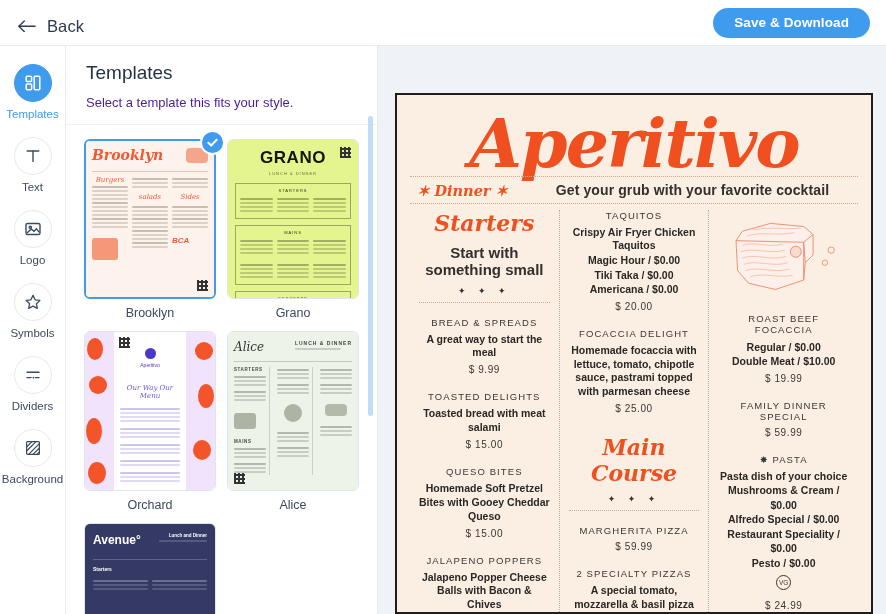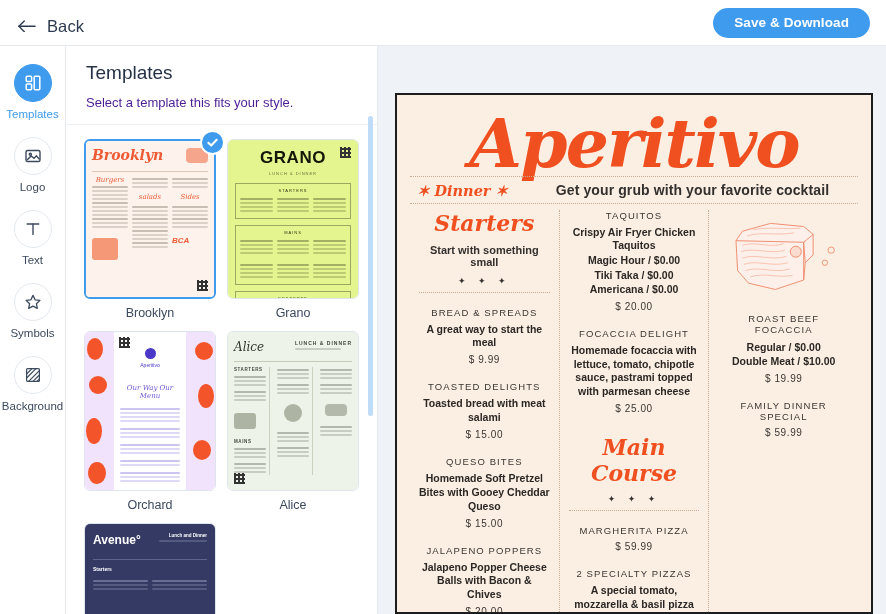--- a/index.html
+++ b/index.html
@@ -110,21 +110,21 @@
   .tagline { flex: 1; text-align: center; font-size: 14px; color: #33302e; font-weight: bold; letter-spacing: .1px; }
 
   .cols3 { flex: 1; display: flex; min-height: 0; padding-top: 6px; }
   .mcol { flex: 1; padding: 0 9px; text-align: center; position: relative; }
   .mcol + .mcol { border-left: 1.5px dotted #caa992; }
 
   .sect-title {
     font-family: "DejaVu Serif", serif; font-style: italic; font-weight: bold;
     color: #f04f20; font-size: 22px; margin-bottom: 8px;
   }
-  .sect-sub { font-size: 11px; color: #33302e; font-weight: bold; }
+  .sect-sub { font-size: 15px; color: #33302e; font-weight: bold; }
   .stars { font-size: 9px; color: #33302e; letter-spacing: 5px; margin: 8px 0 6px 0; }
   .sect-rule { border-top: 1.5px dotted #caa992; margin-bottom: 14px; }
 
   .item { margin-bottom: 16px; }
   .item-name { font-size: 9.5px; letter-spacing: 1.1px; color: #3a3633; margin-bottom: 5px; }
   .item-desc { font-size: 10.5px; color: #2b2724; font-weight: bold; line-height: 1.32; }
   .item-opt { font-size: 10.5px; color: #2b2724; font-weight: bold; line-height: 1.38; }
   .item-price { font-size: 10px; color: #3a3633; letter-spacing: .6px; margin-top: 4px; }
   .badge-c {
     width: 15px; height: 15px; border: 1px solid #3a3633; border-radius: 50%;
@@ -162,48 +162,59 @@
             <rect x="2.2" y="2.2" width="5.4" height="5.4" rx="1"></rect>
             <rect x="2.2" y="10" width="5.4" height="5.8" rx="1"></rect>
             <rect x="10.2" y="2.2" width="5.6" height="13.6" rx="1"></rect>
           </svg>
         </div>
         <div class="rail-lbl">Templates</div>
       </div>
 
       <div class="rail-item">
         <div class="rail-ico">
+          <svg width="18" height="18" viewBox="0 0 18 18" fill="none" stroke="currentColor" stroke-width="1.4" stroke-linecap="round">
+            <line x1="3.2" y1="4" x2="14.8" y2="4"></line>
+              <line x1="9" y1="4" x2="9" y2="14.4"></line>
+          </svg>
+        </div>
+        <div class="rail-lbl">Text</div>
+      </div>
+
+      <div class="rail-item">
+        <div class="rail-ico">
           <svg width="18" height="18" viewBox="0 0 18 18" fill="none" stroke="currentColor" stroke-width="1.4">
             <rect x="2" y="3.5" width="14" height="11" rx="1.6"></rect>
             <circle cx="6.3" cy="7.2" r="1.1"></circle>
             <polyline points="3,13 7.2,9 10,11.4 12.4,8.8 15.4,12.4"></polyline>
           </svg>
         </div>
         <div class="rail-lbl">Logo</div>
       </div>
 
       <div class="rail-item">
         <div class="rail-ico">
-          <svg width="18" height="18" viewBox="0 0 18 18" fill="none" stroke="currentColor" stroke-width="1.4" stroke-linecap="round">
-            <line x1="3.2" y1="4" x2="14.8" y2="4"></line>
-              <line x1="9" y1="4" x2="9" y2="14.4"></line>
-          </svg>
-        </div>
-        <div class="rail-lbl">Text</div>
-      </div>
-
-      <div class="rail-item">
-        <div class="rail-ico">
           <svg width="18" height="18" viewBox="0 0 18 18" fill="none" stroke="currentColor" stroke-width="1.3" stroke-linejoin="round">
             <polygon points="9,2.4 11.1,6.8 15.9,7.4 12.4,10.7 13.3,15.4 9,13.1 4.7,15.4 5.6,10.7 2.1,7.4 6.9,6.8"></polygon>
           </svg>
         </div>
         <div class="rail-lbl">Symbols</div>
       </div>
 
+      <div class="rail-item">
+        <div class="rail-ico">
+          <svg width="18" height="18" viewBox="0 0 18 18" fill="none" stroke="currentColor" stroke-width="1.4" stroke-linecap="round">
+            <line x1="3" y1="6.2" x2="15" y2="6.2"></line>
+            <line x1="3" y1="11.6" x2="7" y2="11.6"></line>
+            <circle cx="9.4" cy="11.6" r=".9" fill="currentColor" stroke="none"></circle>
+            <line x1="11.6" y1="11.6" x2="15" y2="11.6"></line>
+          </svg>
+        </div>
+        <div class="rail-lbl">Dividers</div>
+      </div>
 
       <div class="rail-item">
         <div class="rail-ico">
           <svg width="18" height="18" viewBox="0 0 18 18" fill="none" stroke="currentColor" stroke-width="1.2">
             <rect x="2.6" y="2.6" width="12.8" height="12.8" rx="1"></rect>
             <line x1="2.6" y1="8" x2="8" y2="2.6"></line>
               <line x1="2.6" y1="12" x2="12" y2="2.6"></line>
             <line x1="4.6" y1="15.4" x2="15.4" y2="4.6"></line>
               <line x1="9" y1="15.4" x2="15.4" y2="9"></line>
             <line x1="13" y1="15.4" x2="15.4" y2="13"></line>
@@ -611,20 +622,30 @@
                 <div class="item-opt">Regular / $0.00</div>
                 <div class="item-opt">Double Meat / $10.00</div>
                 <div class="item-price">$ 19.99</div>
               </div>
 
               <div class="item">
                 <div class="item-name">FAMILY DINNER SPECIAL</div>
                 <div class="item-price">$ 59.99</div>
               </div>
 
+              <div class="item">
+                <div class="item-name">✸ PASTA</div>
+                <div class="item-desc">Pasta dish of your choice</div>
+                <div class="item-opt">Mushrooms &amp; Cream / $0.00</div>
+                <div class="item-opt">Alfredo Special / $0.00</div>
+                <div class="item-opt">Restaurant Speciality / $0.00</div>
+                <div class="item-opt">Pesto / $0.00</div>
+                <div class="badge-c">VG</div>
+                <div class="item-price" style="margin-top:8px;">$ 24.99</div>
+              </div>
 
             </div>
 
           </div>
         </div>
       </div>
     </div>
 
   </div>
 </div>

